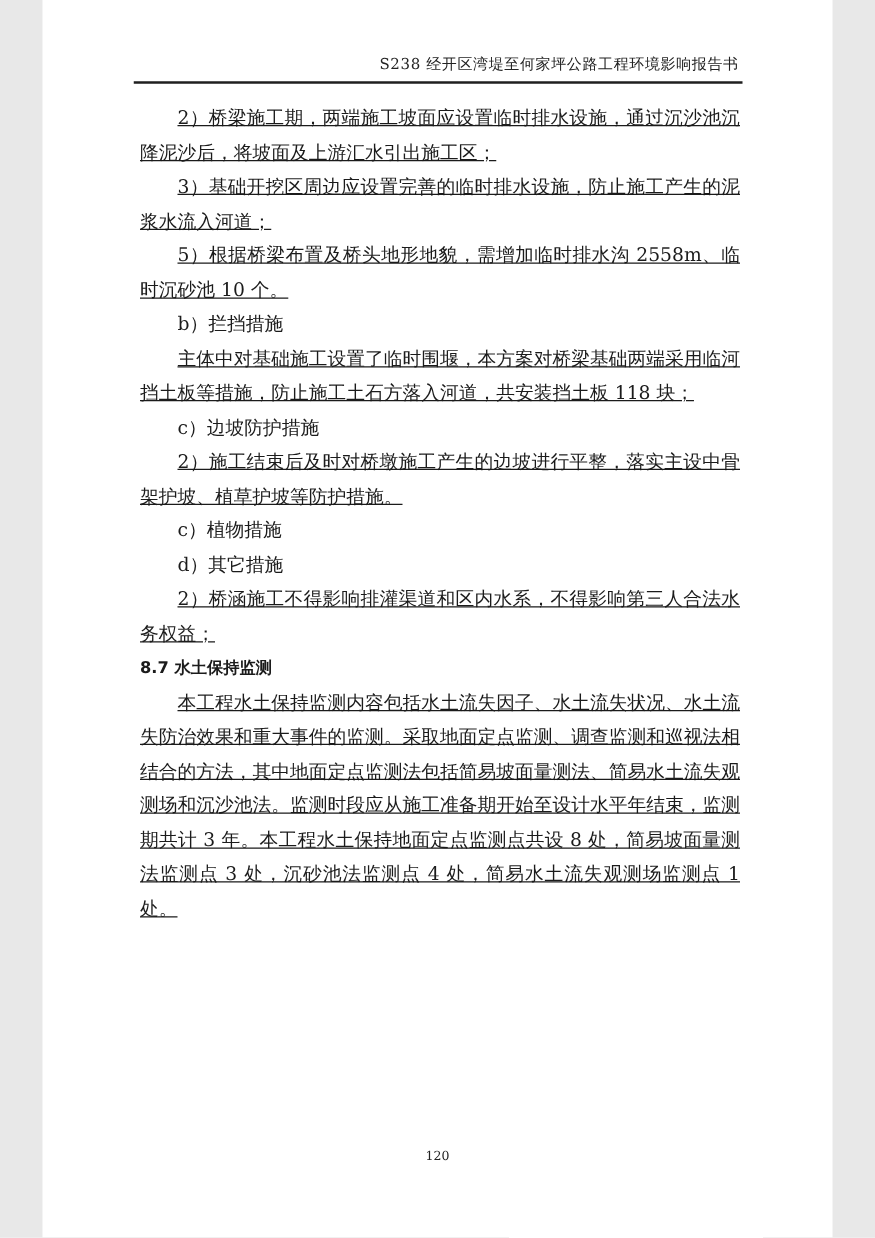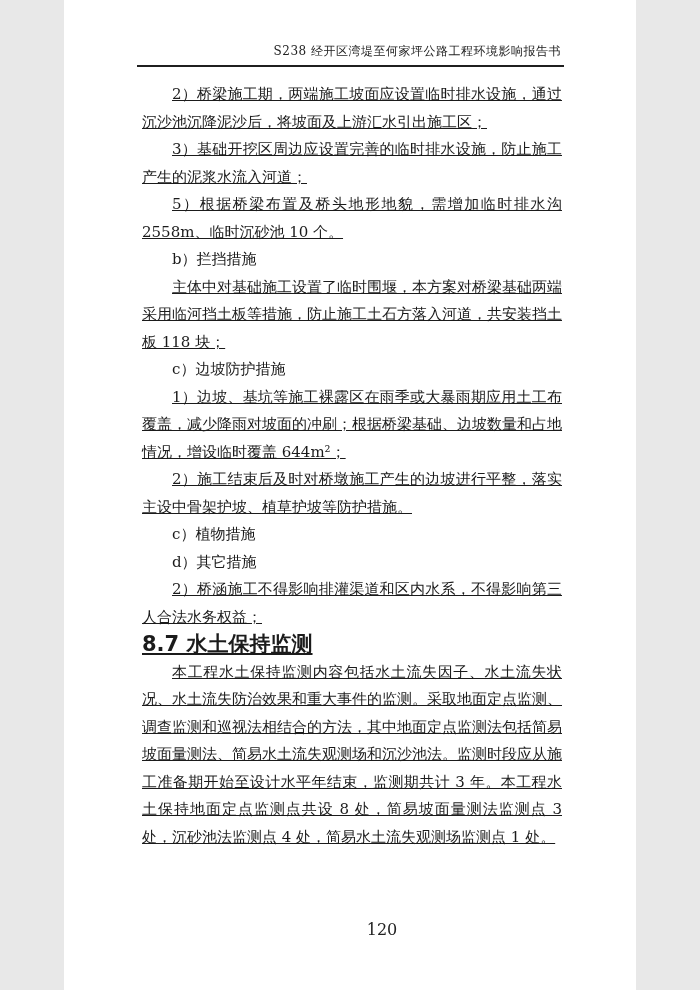--- a/index.html
+++ b/index.html
@@ -1,18 +1,18 @@
 <!DOCTYPE html>
 <html lang="zh"><head>
 <meta charset="utf-8">
 <style>
   html, body { margin: 0; padding: 0; background: #e8e8e8; }
   .sheet {
     position: relative;
-    width: 572px;
+    width: 632px;
     height: 990px;
     margin: 0 auto;
     background: #ffffff;
     color: #1b1b1b;
     font-family: "DejaVu Serif", "Liberation Serif", serif;
     overflow: hidden;
   }
   .page-header {
     position: absolute;
     top: 43px;
@@ -41,51 +41,48 @@
     line-height: 27.5px;
     text-align: justify;
   }
   .doc-body p { margin: 0; }
   .para  { text-indent: 2em; text-decoration: underline; }
   .label { text-indent: 2em; }
   .heading {
     text-indent: 0;
     font-weight: bold;
     font-family: "DejaVu Sans", "Liberation Sans", sans-serif;
-    font-size: 21px;
-    text-decoration: underline;
+    font-size: 13px;
   }
   .page-footer {
     position: absolute;
     top: 920px;
     left: 0;
     width: 100%;
     text-align: center;
-    font-size: 16px;
+    font-size: 10px;
     color: #222;
-    padding-left: 32px;
   }
 </style>
 </head>
 <body>
 
 <div class="sheet">
 
   <div class="page-header">S238 经开区湾堤至何家坪公路工程环境影响报告书</div>
 
   <div class="header-rule"></div>
 
   <div class="doc-body">
       <p class="para">2）桥梁施工期，两端施工坡面应设置临时排水设施，通过沉沙池沉降泥沙后，将坡面及上游汇水引出施工区；</p>
       <p class="para">3）基础开挖区周边应设置完善的临时排水设施，防止施工产生的泥浆水流入河道；</p>
       <p class="para">5）根据桥梁布置及桥头地形地貌，需增加临时排水沟 2558m、临时沉砂池 10 个。</p>
       <p class="label">b）拦挡措施</p>
       <p class="para">主体中对基础施工设置了临时围堰，本方案对桥梁基础两端采用临河挡土板等措施，防止施工土石方落入河道，共安装挡土板 118 块；</p>
       <p class="label">c）边坡防护措施</p>
-      <p class="para">1）边坡、基坑等施工裸露区在雨季或大暴雨期应用土工布覆盖，减少降雨对坡面的冲刷；根据桥梁基础、边坡数量和占地情况，增设临时覆盖 644m²；</p>
       <p class="para">2）施工结束后及时对桥墩施工产生的边坡进行平整，落实主设中骨架护坡、植草护坡等防护措施。</p>
       <p class="label">c）植物措施</p>
       <p class="label">d）其它措施</p>
       <p class="para">2）桥涵施工不得影响排灌渠道和区内水系，不得影响第三人合法水务权益；</p>
       <p class="heading">8.7 水土保持监测</p>
       <p class="para">本工程水土保持监测内容包括水土流失因子、水土流失状况、水土流失防治效果和重大事件的监测。采取地面定点监测、调查监测和巡视法相结合的方法，其中地面定点监测法包括简易坡面量测法、简易水土流失观测场和沉沙池法。监测时段应从施工准备期开始至设计水平年结束，监测期共计 3 年。本工程水土保持地面定点监测点共设 8 处，简易坡面量测法监测点 3 处，沉砂池法监测点 4 处，简易水土流失观测场监测点 1 处。</p>
     </div>
 
   <div class="page-footer">120</div>
 

